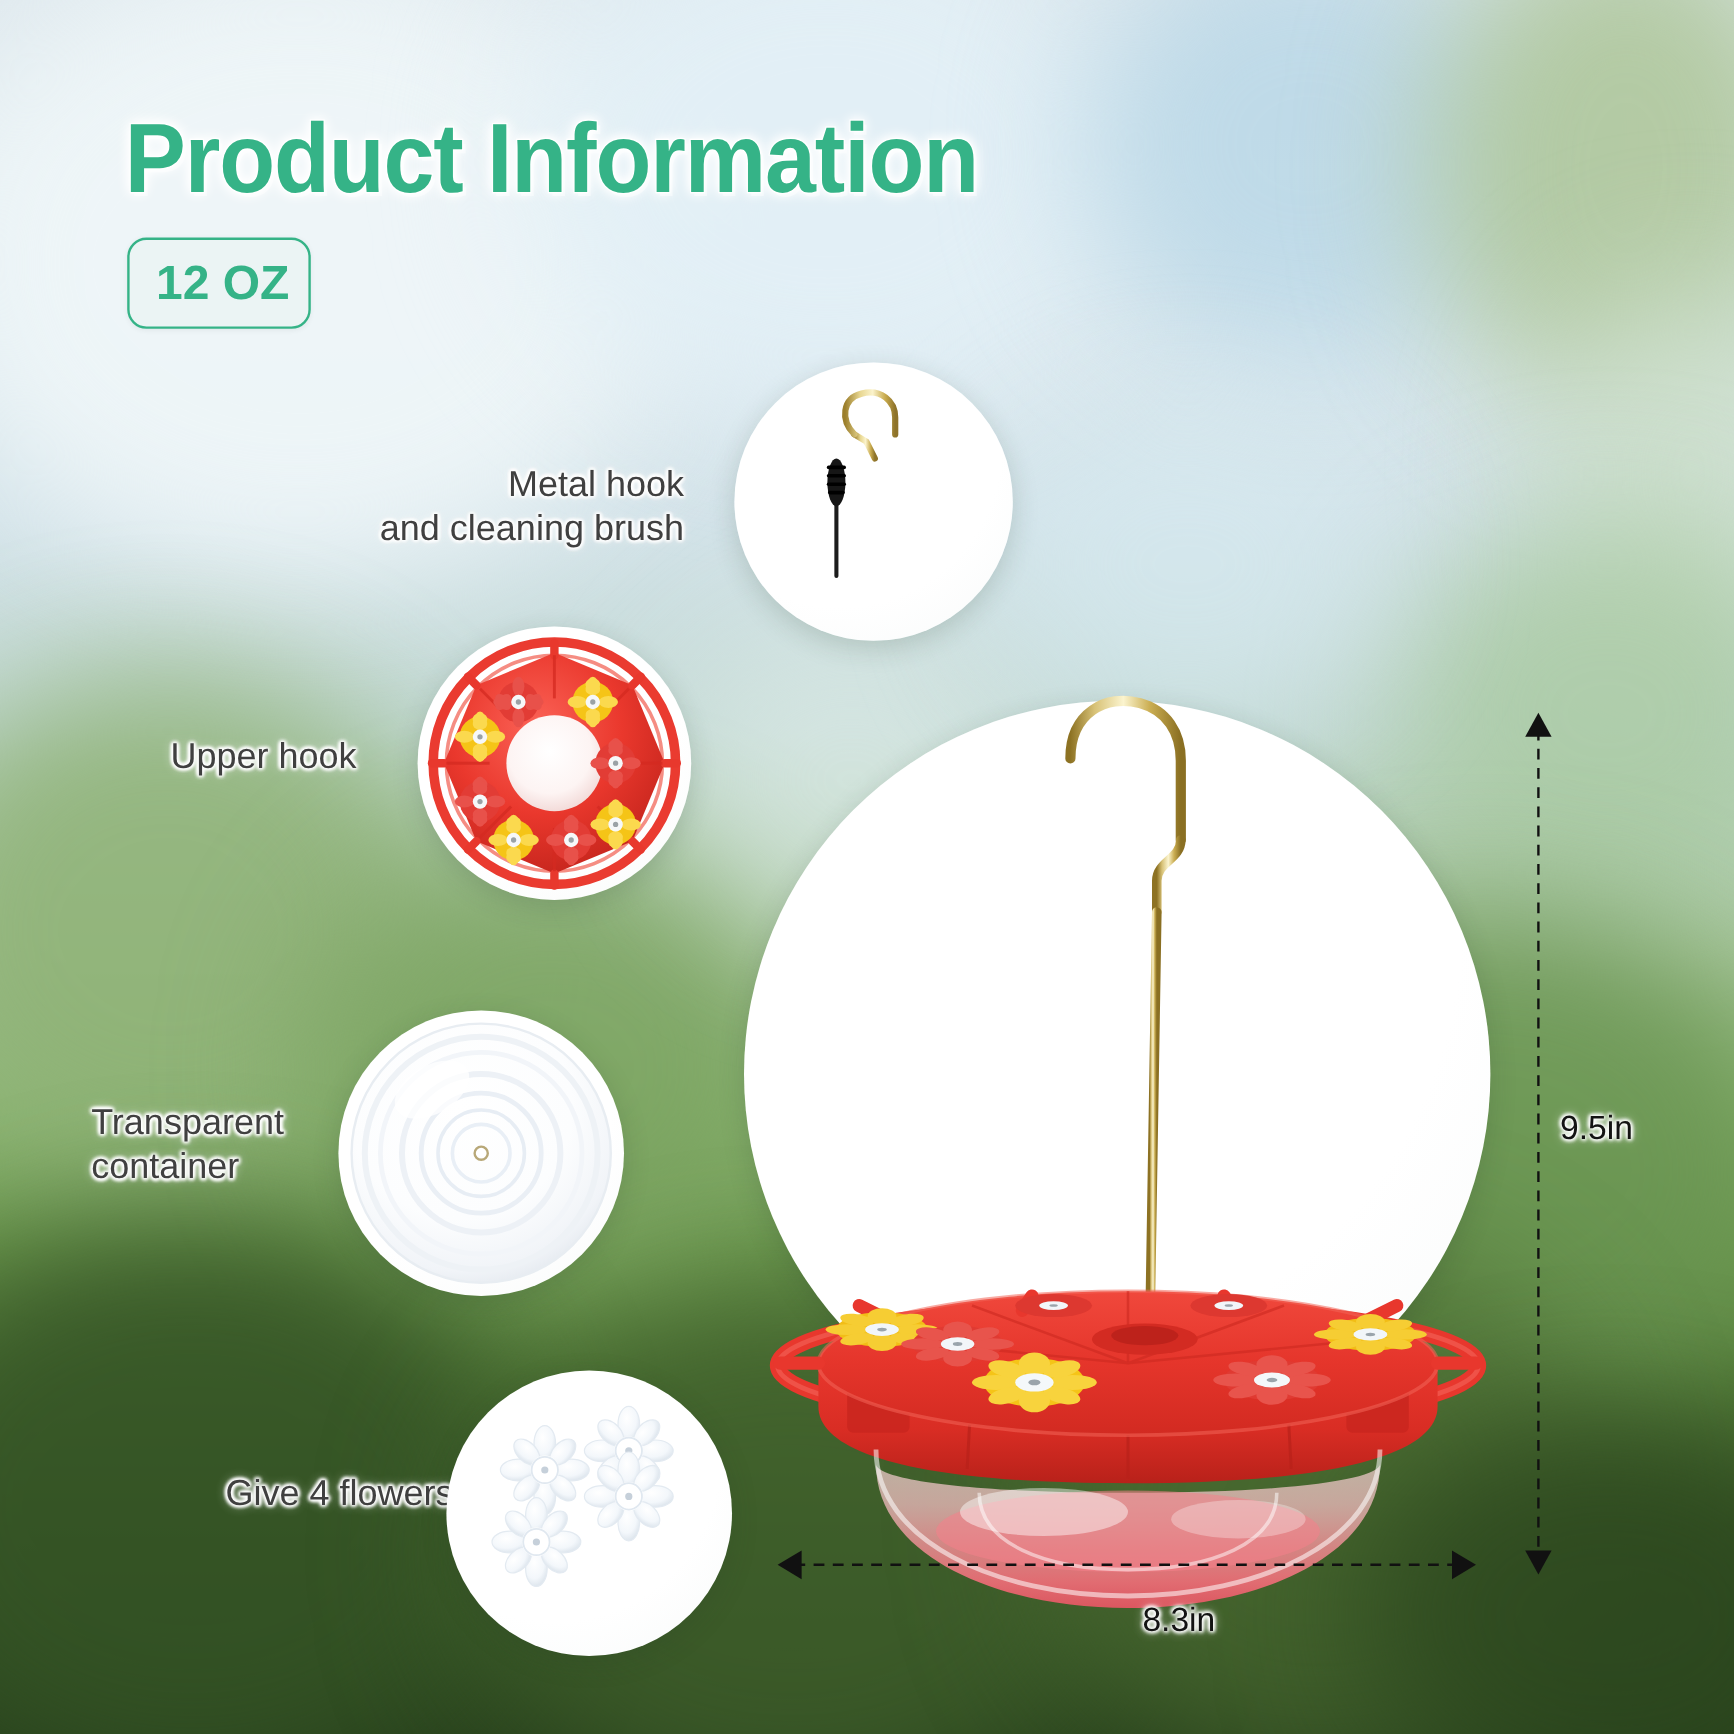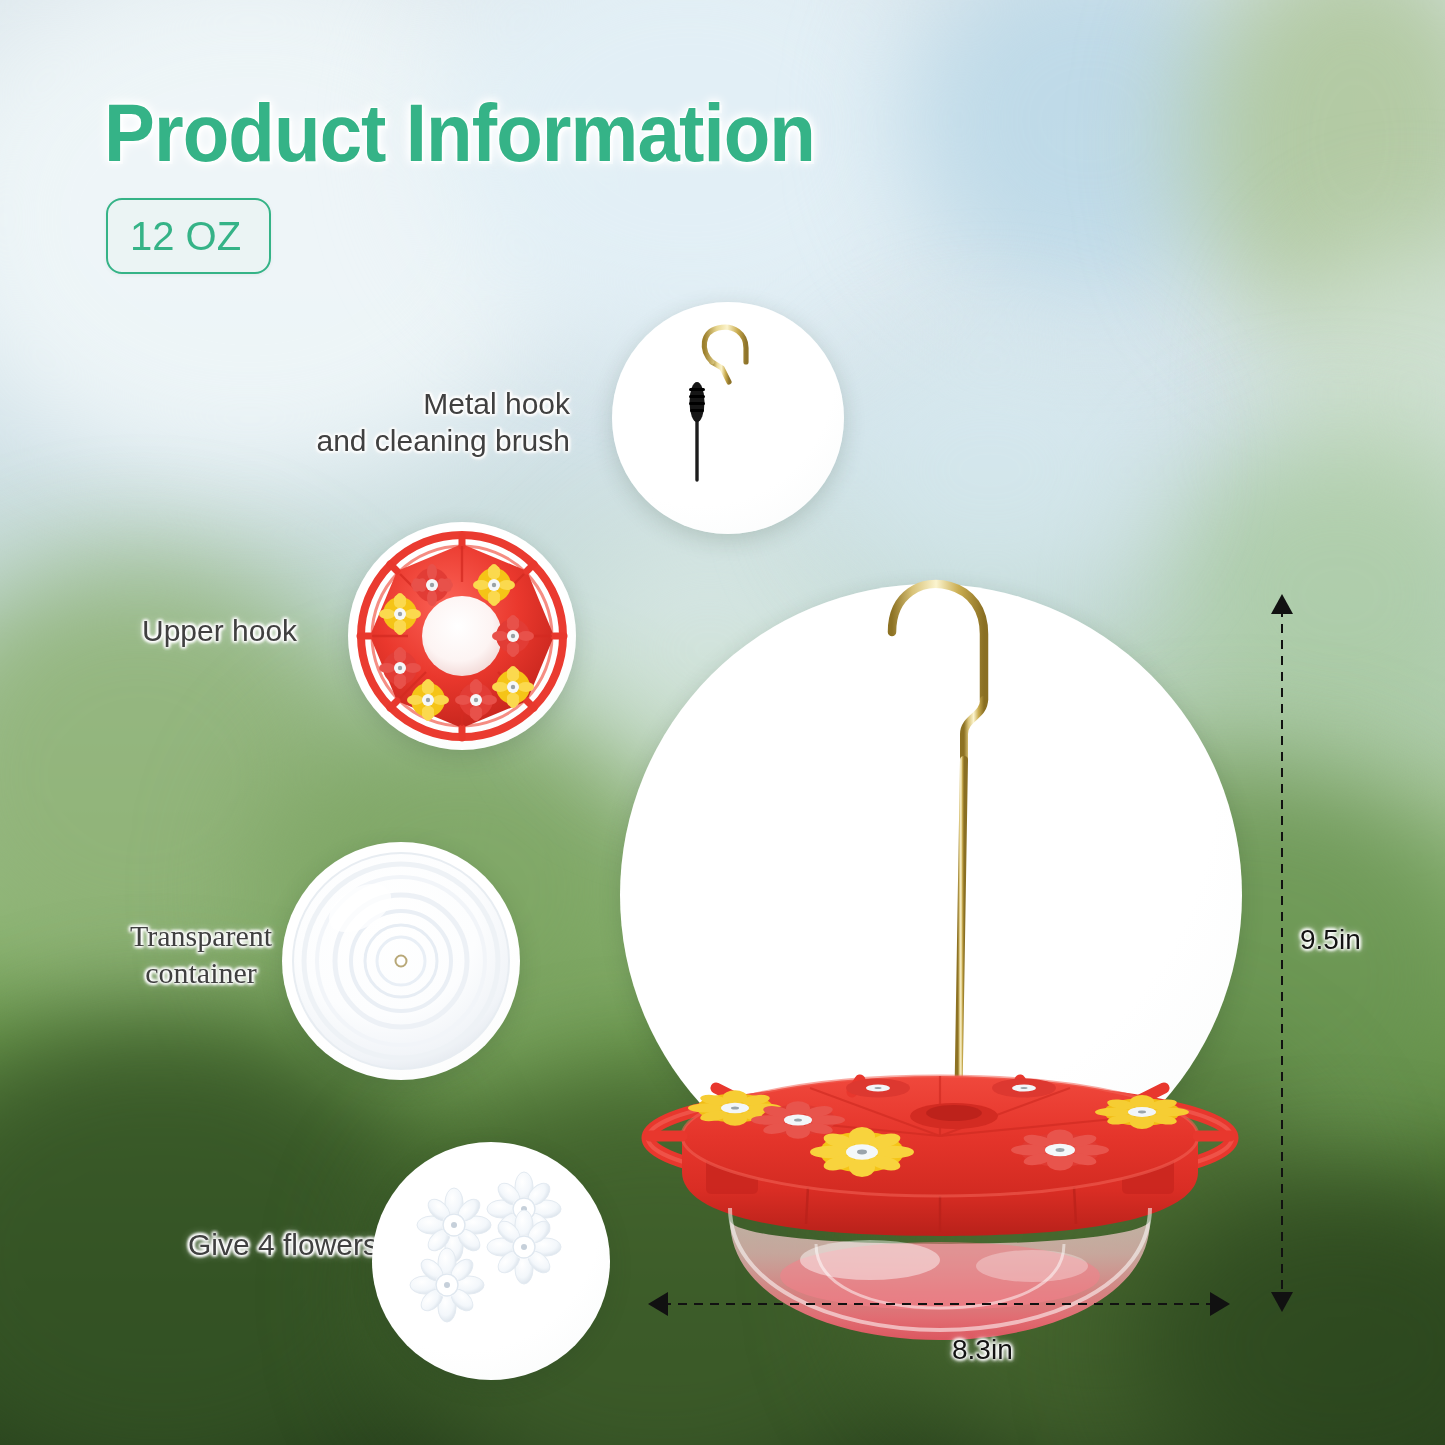--- a/index.html
+++ b/index.html
@@ -71,39 +71,39 @@
   #capacity-label{
     background:#35b387;color:#ffffff;
     display:flex;align-items:center;
     padding:0 26px 0 24px;
     font-size:42px;font-weight:700;font-stretch:condensed;
     border-radius:14px 16px 16px 14px;
     letter-spacing:-.5px;
   }
   #capacity-value{
     color:#35b387;display:flex;align-items:center;
-    padding:0 28px 0 22px;
-    font-size:40px;font-weight:400;font-stretch:condensed;
+    padding:0 16px 0 22px;
+    font-size:40px;font-weight:700;font-stretch:condensed;
     letter-spacing:0px;
   }
 
   
   .callout{
     position:absolute;color:#404040;
     font-size:30px;line-height:1.22;
     text-shadow:
       0 0 4px #fff,0 0 4px #fff,0 0 4px #fff,
       1px 1px 3px #fff,-1px -1px 3px #fff,
       1px -1px 3px #fff,-1px 1px 3px #fff,
       0 0 9px rgba(255,255,255,.9);
     white-space:pre-line;
   }
   #label-hook{left:298px;top:386px;width:272px;text-align:right;}
   #label-cover{left:142px;top:613px;width:240px;text-align:left;}
-  #label-container{left:76px;top:918px;width:250px;text-align:center;font-family:Liberation Serif, serif;}
+  #label-container{left:76px;top:918px;width:250px;}
   #label-flowers{left:148px;top:1227px;width:230px;text-align:right;}
 
   
   .circle{
     position:absolute;border-radius:50%;
     background:radial-gradient(circle at 38% 30%,#ffffff 0%,#ffffff 62%,#fbfcfc 82%,#f4f6f6 100%);
     box-shadow:0 6px 22px rgba(40,60,40,.18);
   }
   #circle-hook{left:612px;top:302px;width:232px;height:232px;}
   #circle-cover{left:348px;top:522px;width:228px;height:228px;}

